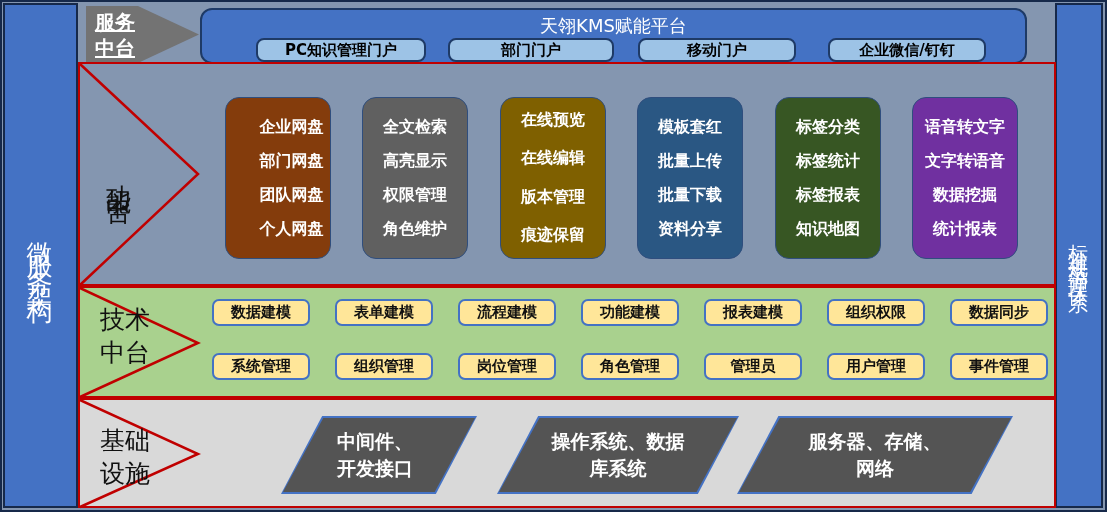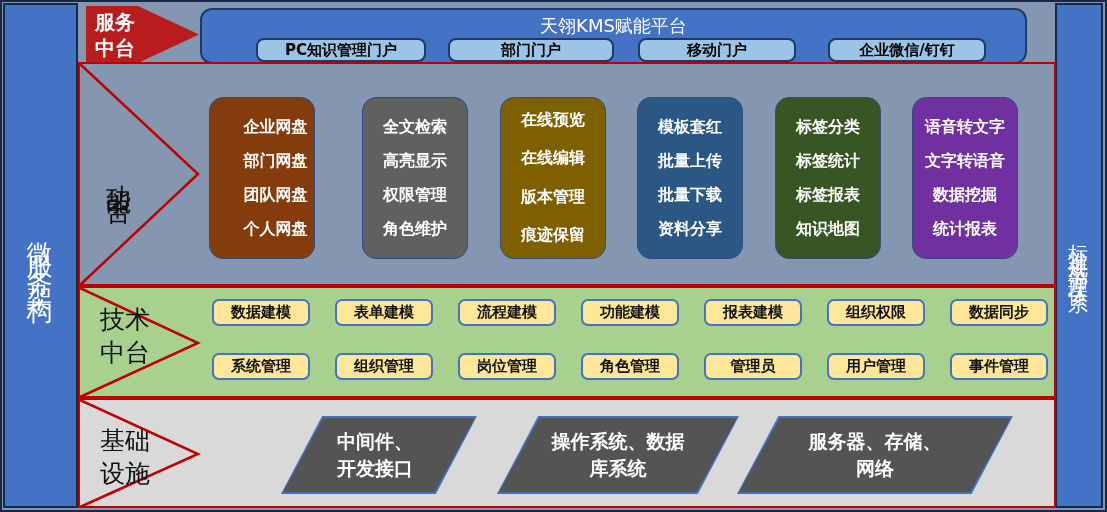--- a/index.html
+++ b/index.html
@@ -47,21 +47,21 @@
   #portal-0 { left:54px;  width:170px; }
   #portal-1 { left:246px; width:166px; }
   #portal-2 { left:436px; width:158px; }
   #portal-3 { left:626px; width:158px; }
 
   
   .block { position:absolute; top:95px; width:106px; height:162px;
            border-radius:14px; border:1px solid #2F4E7E; display:flex;
            flex-direction:column; justify-content:space-around; align-items:center;
            padding:12px 0; color:#fff; font-weight:bold; font-size:16px; }
-  #block-0 { left:207px;padding-left:27px; } #block-1 { left:360px; } #block-2 { left:498px;justify-content:space-between; }
+  #block-0 { left:223px;padding-left:27px; } #block-1 { left:360px; } #block-2 { left:498px;justify-content:space-between; }
   #block-3 { left:635px; } #block-4 { left:773px; } #block-5 { left:910px; }
 
   
   .tech-btn { position:absolute; width:98px; height:27px; background:#FFE699;
               border:2px solid #4472C4; border-radius:7px; display:flex;
               align-items:center; justify-content:center; font-size:15px;
               font-weight:600; color:#111; }
 
   
   .para { position:absolute; top:414px; height:78px; }
@@ -85,21 +85,21 @@
 <div id="canvas">
 
   <div class="vbar" id="left-bar">
     <div class="vtext">微服务架构</div>
   </div>
 
   <div class="vbar" id="right-bar">
     <div class="vtext">标准规范管理体系</div>
   </div>
 
-  <div id="service-arrow" style="background-color: #b91c1c;">
+  <div id="service-arrow" style="background-color: #737373; text-decoration: underline;">
     <div>
       <div>服务</div>
       <div>中台</div>
     </div>
   </div>
 
   <div id="banner" style="background-color: rgb(68, 114, 196);">
     <div id="banner-title">天翎KMS赋能平台</div>
     <div class="portal-btn" id="portal-0">PC知识管理门户</div>
     <div class="portal-btn" id="portal-2">移动门户</div>

